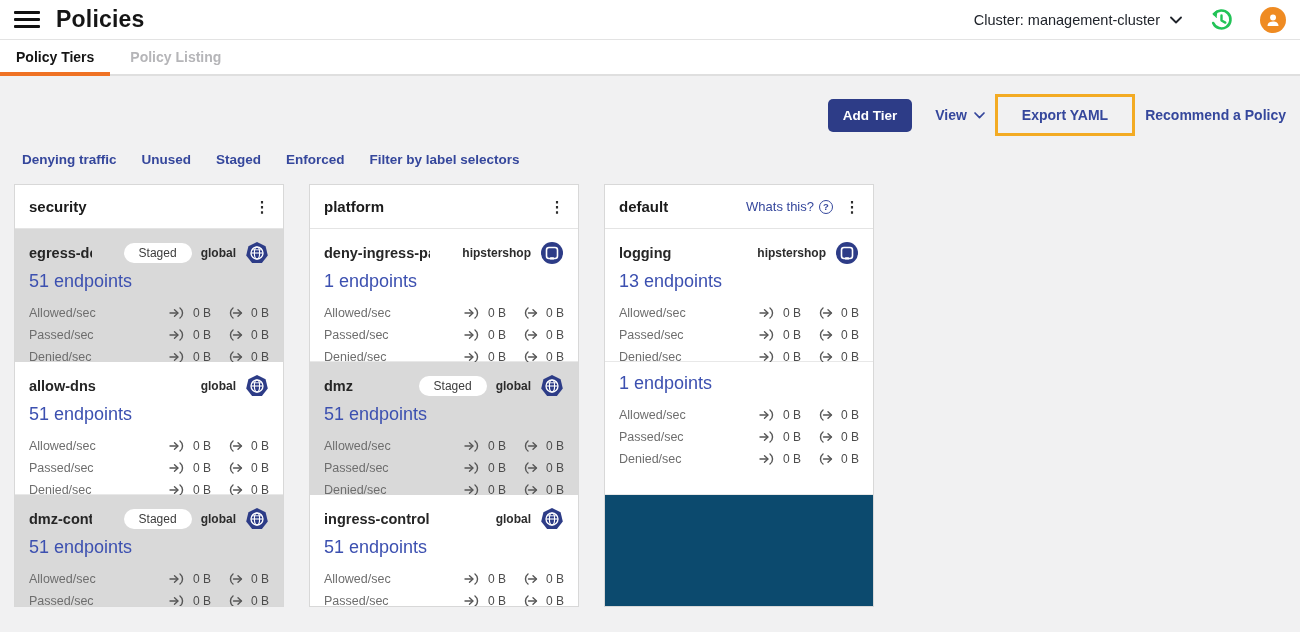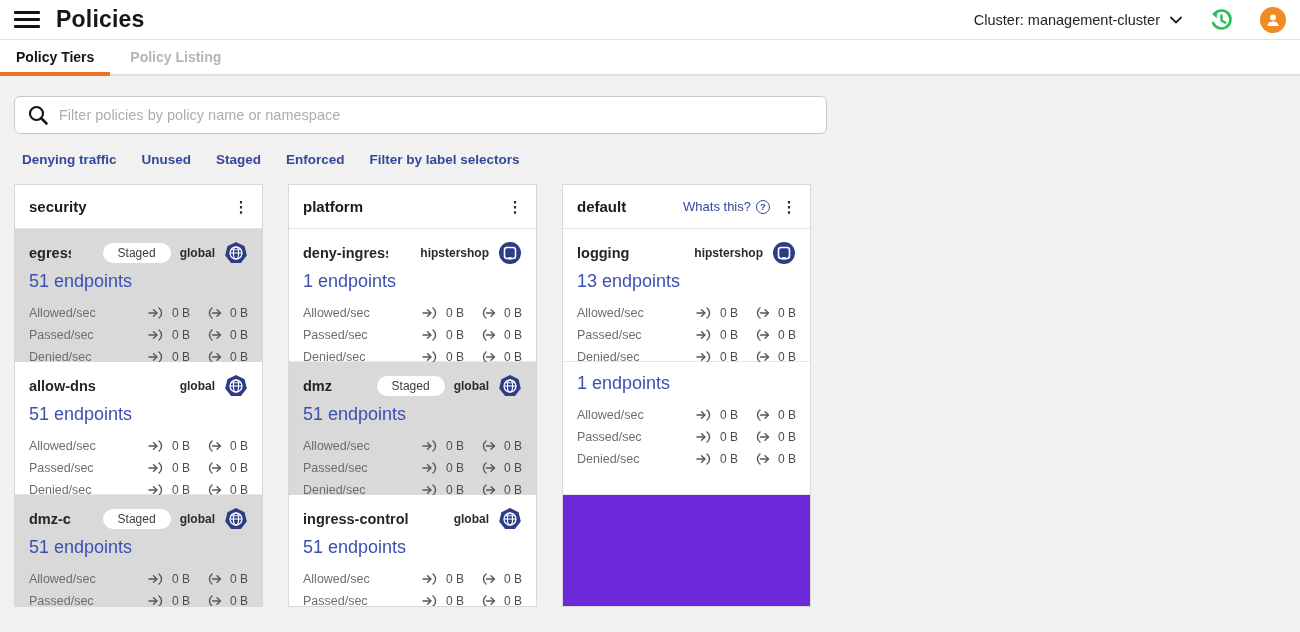--- a/index.html
+++ b/index.html
@@ -49,21 +49,21 @@
   .recommend-btn { margin-left:10px; }
 
   
   .quick-filters { display:flex; gap:25px; padding:14px 0 0 22px; }
   .quick-filters a { color:#35479c; font-size:13.5px; font-weight:600;
     text-decoration:none; cursor:pointer; }
 
   
   .board { display:flex; gap:25px; padding:17px 14px 0 14px; height:440px;
     align-items:stretch; }
-  .tier-column { width:249px; background:#6d28d9; border:1px solid #d8d8d8;
+  .tier-column { width:270px; background:#0c4a6e; border:1px solid #d8d8d8;
     display:flex; flex-direction:column; overflow:hidden; }
   .tier-header { height:44px; min-height:44px; display:flex; align-items:center;
     padding:0 10px 0 14px; border-bottom:1px solid #e4e4e4; background:#fff; }
   .tier-name { font-size:15px; font-weight:700; color:#1b1b1b; }
   .tier-header-right { margin-left:auto; display:flex; align-items:center; gap:8px; }
   .whats-this { color:#35479c; font-size:13px; font-weight:500; cursor:pointer;
     display:flex; align-items:center; gap:5px; }
   .help-circle { width:14px; height:14px; border:1.3px solid #35479c; border-radius:50%;
     font-size:9.5px; display:flex; align-items:center; justify-content:center;
     color:#35479c; font-weight:700; }
@@ -124,26 +124,32 @@
     </div>
   </div>
 </div>
 
 <div class="tabbar">
   <div class="tab active">Policy Tiers</div>
   <div class="tab">Policy Listing</div>
 </div>
 
 <div class="toolbar">
-  <div class="searchbox">
-    <svg width="22" height="22" viewBox="0 0 22 22" style="margin-right:10px;">
-      <circle cx="9.5" cy="9.5" r="6.5" fill="none" stroke="#14161b" stroke-width="2.2"></circle>
-      <line x1="14.5" y1="14.5" x2="19.5" y2="19.5" stroke="#14161b" stroke-width="2.6" stroke-linecap="round"></line>
-    </svg>
-    <input type="text" value="" placeholder="Filter policies by policy name or namespace" style="">
+  <div class="toolbar-actions">
+    <button class="btn-primary">Add Tier</button>
+    <button class="link-btn view-btn">
+      <span>View</span>
+      <svg width="11" height="7" viewBox="0 0 11 7">
+          <path d="M1 1 L5.5 5.7 L10 1" fill="none" stroke="#35479c" stroke-width="1.7" stroke-linecap="round" stroke-linejoin="round"></path>
+        </svg>
+    </button>
+    <div class="highlight-box">
+      <button class="link-btn">Export YAML</button>
+    </div>
+    <button class="link-btn recommend-btn">Recommend a Policy</button>
   </div>
 </div>
 
 <div class="quick-filters">
     <a>Denying traffic</a>
     <a>Unused</a>
     <a>Staged</a>
     <a>Enforced</a>
     <a>Filter by label selectors</a>
   </div>

